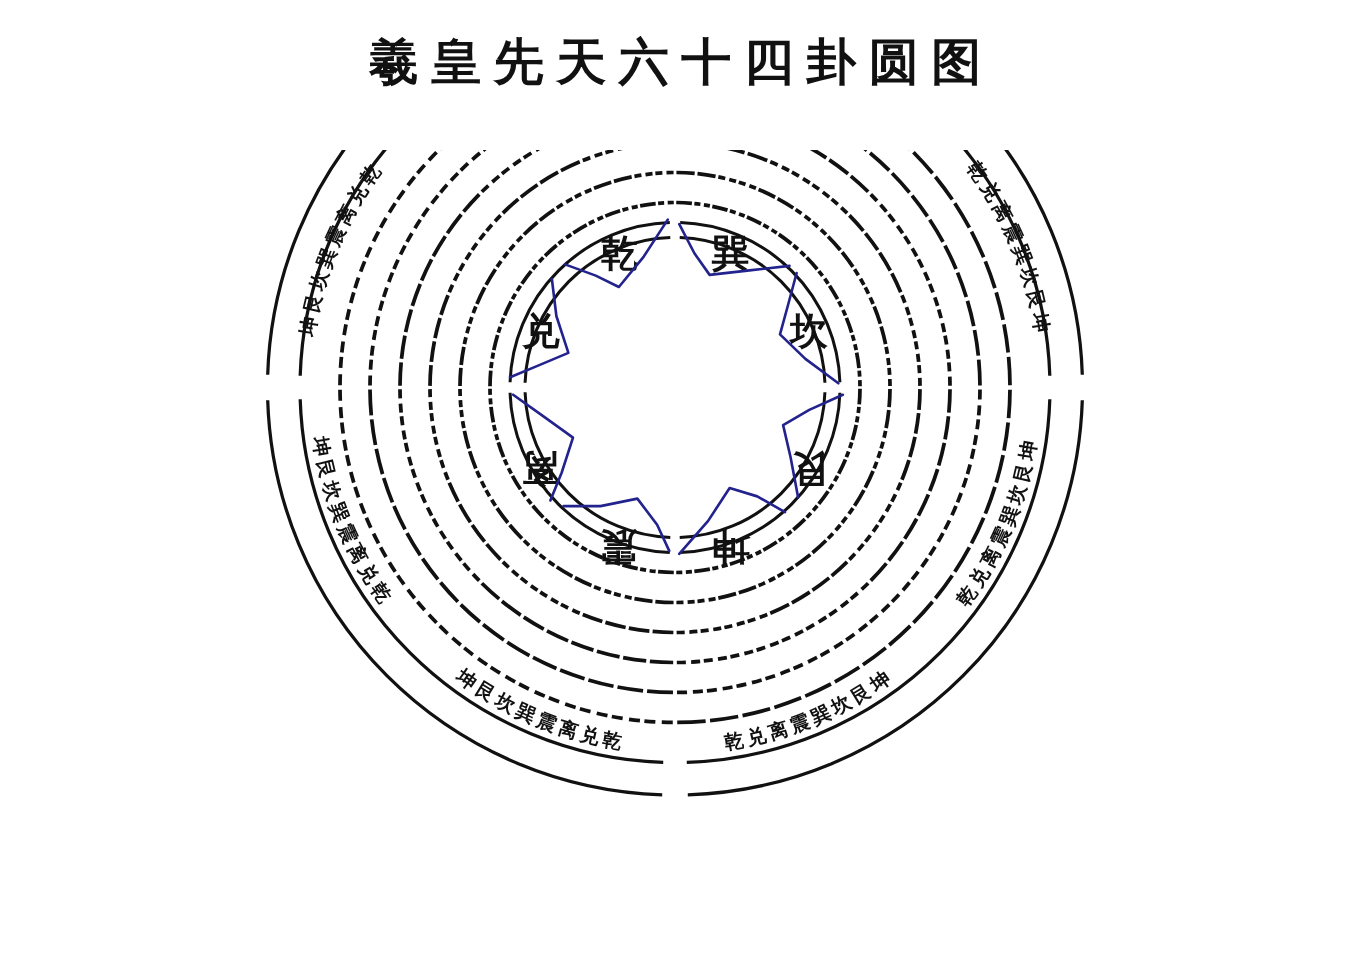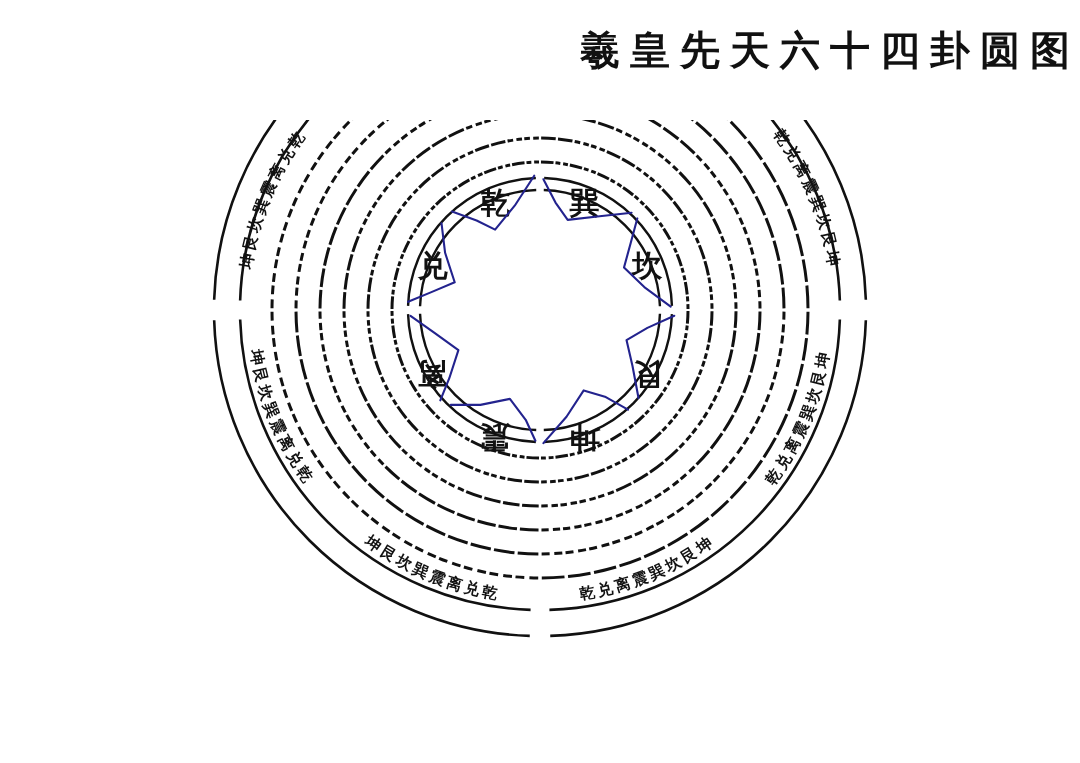--- a/index.html
+++ b/index.html
@@ -6,21 +6,21 @@
   body{
     width:1080px;height:763px;
     background:#ffffff;
     font-family:"DejaVu Sans","Liberation Sans",sans-serif;
     overflow:hidden;
     position:relative;
   }
   #page-title{
     position:absolute;
     left:0;right:0;top:28px;
-    text-align:right;
+    text-align:center;
     font-family:"DejaVu Serif","Liberation Serif",serif;
     font-size:40px;
     font-weight:700;
     letter-spacing:10px;
     color:#111111;
     text-indent:10px;
     line-height:1.1;
     white-space:nowrap;
   }
   #diagram-wrap{

